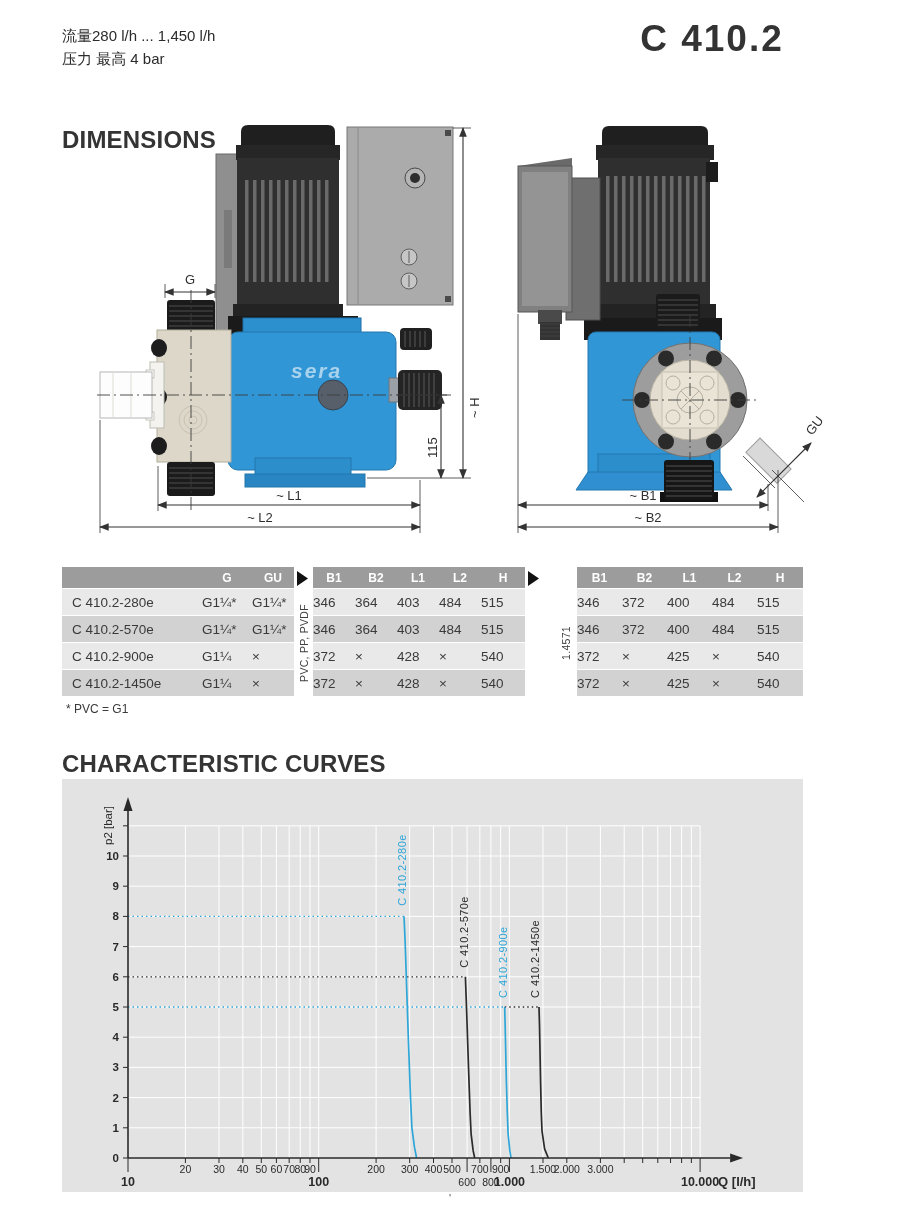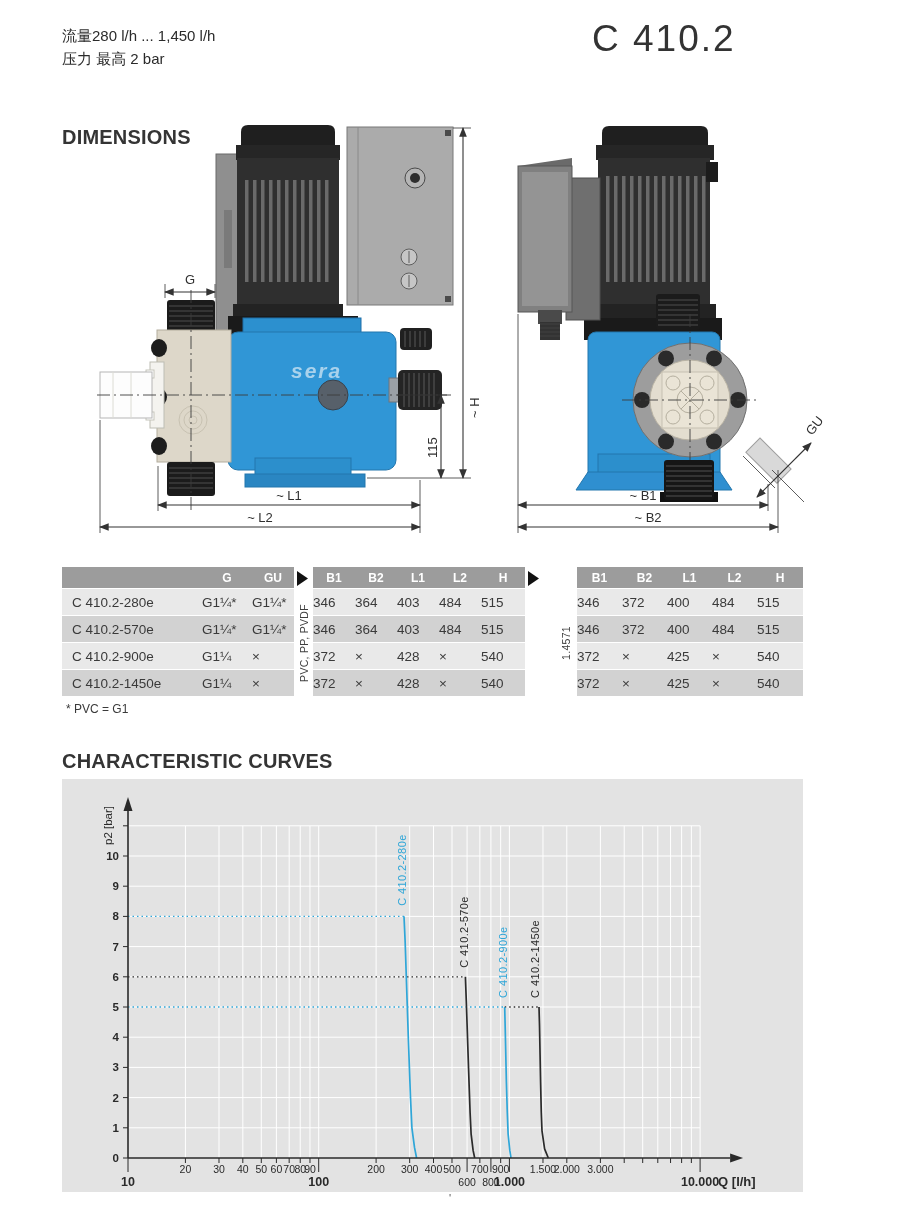--- a/index.html
+++ b/index.html
@@ -1,21 +1,21 @@
 <!DOCTYPE html>
 <html><head>
 <meta charset="utf-8">
 <style>
   html,body{margin:0;padding:0;}
   body{width:901px;height:1225px;background:#fff;position:relative;overflow:hidden;
        font-family:"Liberation Sans","DejaVu Sans",sans-serif;color:#2b2b2b;}
   .abs{position:absolute;}
   .spec-line{font-size:15px;line-height:23px;color:#2b2b2b;}
-  .model-title{font-size:37px;font-weight:400;letter-spacing:2px;color:#333;text-align:left;width:240px;}
-  .section-heading{font-size:20px;font-weight:800;letter-spacing:.2px;color:#343434;}
+  .model-title{font-size:37px;font-weight:700;letter-spacing:2px;color:#333;text-align:center;width:240px;}
+  .section-heading{font-size:24px;font-weight:800;letter-spacing:.2px;color:#343434;}
   
   .tables{left:62px;top:567px;display:flex;align-items:flex-start;}
   table.dt{border-collapse:collapse;table-layout:fixed;}
   .dt th{background:#9c9c9c;color:#fff;font-size:12px;font-weight:700;height:21px;
          border-bottom:1px solid #fff;text-align:center;padding:0;}
   .dt td{height:26px;font-size:13.5px;color:#3a3a3a;text-align:left;
          border-bottom:1px solid #fff;padding:0;}
   .dt tr.r0 td,.dt tr.r2 td{background:#e9e9e9;}
   .dt tr.r1 td,.dt tr.r3 td{background:#d2d2d2;}
   .dt td.model{text-align:left;padding-left:10px;}
@@ -40,21 +40,21 @@
 <svg width="0" height="0" style="position:absolute">
   <defs>
     <marker id="dimA" viewBox="0 0 10 8" refX="9" refY="4" markerWidth="9" markerHeight="7" orient="auto-start-reverse">
       <path d="M0,0 L10,4 L0,8 z" fill="#333"></path>
     </marker>
   </defs>
 </svg>
 
 <div class="abs" style="left:62px;top:24px">
   <div class="spec-line">流量280 l/h ... 1,450 l/h</div>
-  <div class="spec-line">压力 最高 2 bar</div>
+  <div class="spec-line">压力 最高 4 bar</div>
 </div>
 <div class="abs model-title" style="left:592px;top:18px">C 410.2</div>
 
 <div class="abs section-heading" style="left:62px;top:126px">DIMENSIONS</div>
 
 <svg class="abs" style="left:95px;top:118px" width="390" height="430" viewBox="0 0 390 430">
 
   <g>
     <rect x="121" y="36" width="34" height="222" fill="#8f8f8f" stroke="#6b6b6b"></rect>
     <rect x="129" y="92" width="8" height="58" fill="#7a7a7a"></rect>

